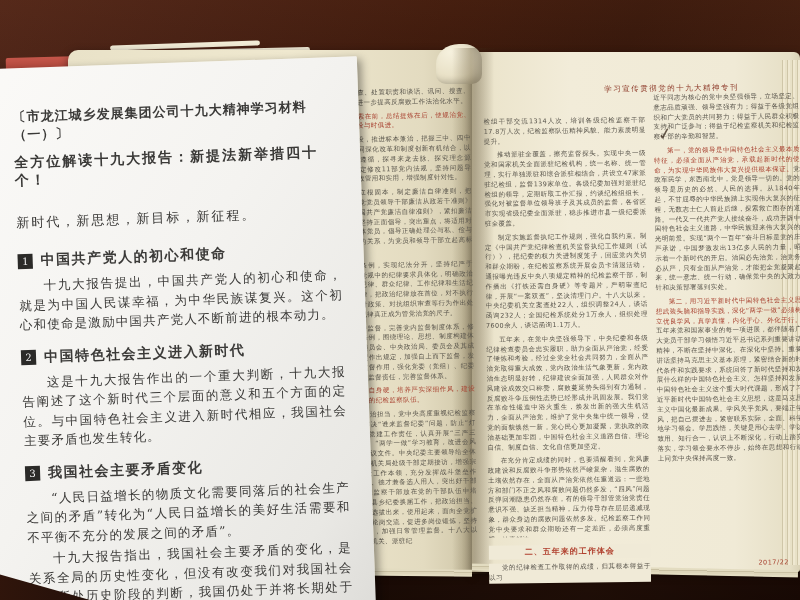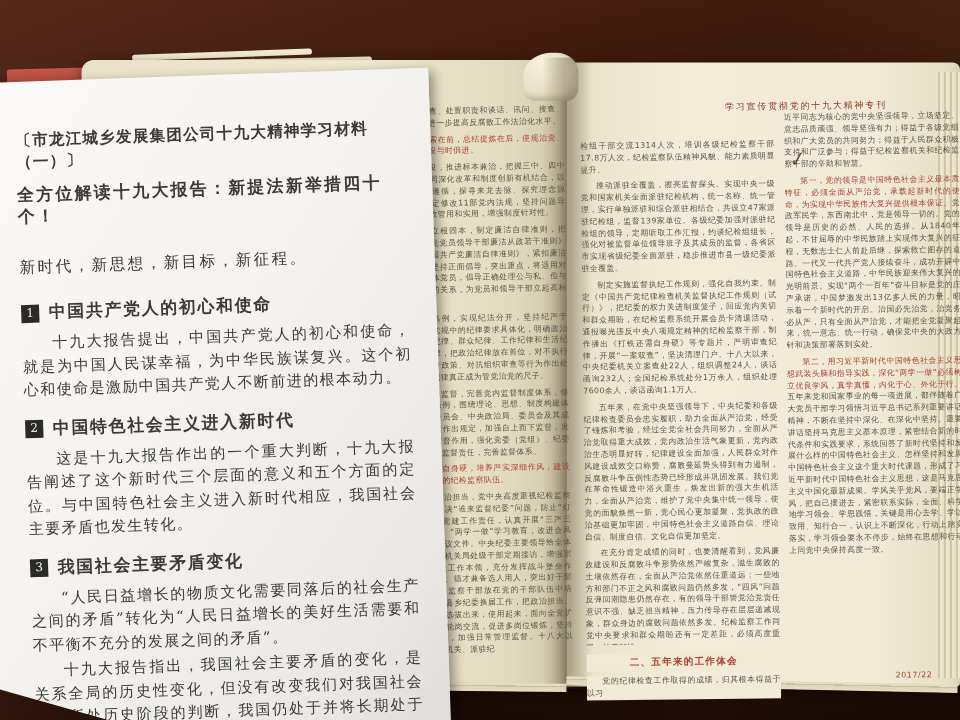--- a/index.html
+++ b/index.html
@@ -37,21 +37,21 @@
   .ind{text-indent:2em;}
   .rd{color:#a8402f;}
   .lp-col{position:absolute;left:326px;top:88px;width:148px;height:472px;overflow:hidden;transform:rotate(-1deg);z-index:6;}
   .rp-wrap{position:absolute;left:478px;top:78px;width:318px;height:496px;transform:rotate(-.7deg);z-index:6;}
   .rp-header{position:absolute;right:54px;top:6px;font-size:7.5px;letter-spacing:1.5px;color:#8e3b2a;}
   .rp-col1{position:absolute;left:8px;top:38px;width:162px;height:468px;overflow:hidden;}
   .rp-col1-flow{position:absolute;left:0;top:0;width:162px;height:420px;overflow:hidden;}
   .rp-h2{position:absolute;left:0;top:428px;width:162px;text-align:center;color:#b0402e;font-weight:bold;font-size:8px;letter-spacing:1px;background:#f0ead7;margin:0;padding:2px 0;}
   .rp-tail{position:absolute;left:0;top:446px;width:162px;background:#f0ead7;margin:0;}
   .rp-col2{position:absolute;left:178px;top:16px;width:146px;height:476px;overflow:hidden;}
-  .rp-footer{position:absolute;right:22px;bottom:6px;font-size:6.5px;color:#a8402f;letter-spacing:.5px;}
+  .rp-footer{position:absolute;right:10px;bottom:6px;font-size:6.5px;color:#a8402f;letter-spacing:.5px;}
   .check{position:absolute;left:182px;top:46px;font-size:17px;color:#4a3b2e;transform:rotate(-8deg);z-index:8;font-weight:bold;opacity:.85;}
   
   .paper{position:absolute;left:-35px;top:70px;width:392px;height:560px;transform:rotate(-2deg);transform-origin:0 0;
     background:linear-gradient(125deg,#fbfaf8 0%,#f4f3f0 45%,#e9e8e4 85%,#dddcd8 100%);
     box-shadow:4px 3px 9px rgba(0,0,0,.38);z-index:20;border-radius:1px;}
   .paper-inner{position:absolute;left:46px;right:22px;top:40px;bottom:10px;
     font-family:"DejaVu Serif","Liberation Serif",serif;color:#3b3a38;}
   .doc-title{font-size:13px;font-weight:bold;letter-spacing:1px;margin:0 0 10px 0;}
   .doc-headline{font-size:14px;font-weight:bold;letter-spacing:2px;margin:0 0 24px 0;}
   .doc-intro{font-size:13px;letter-spacing:2px;margin:0 0 20px 0;}

